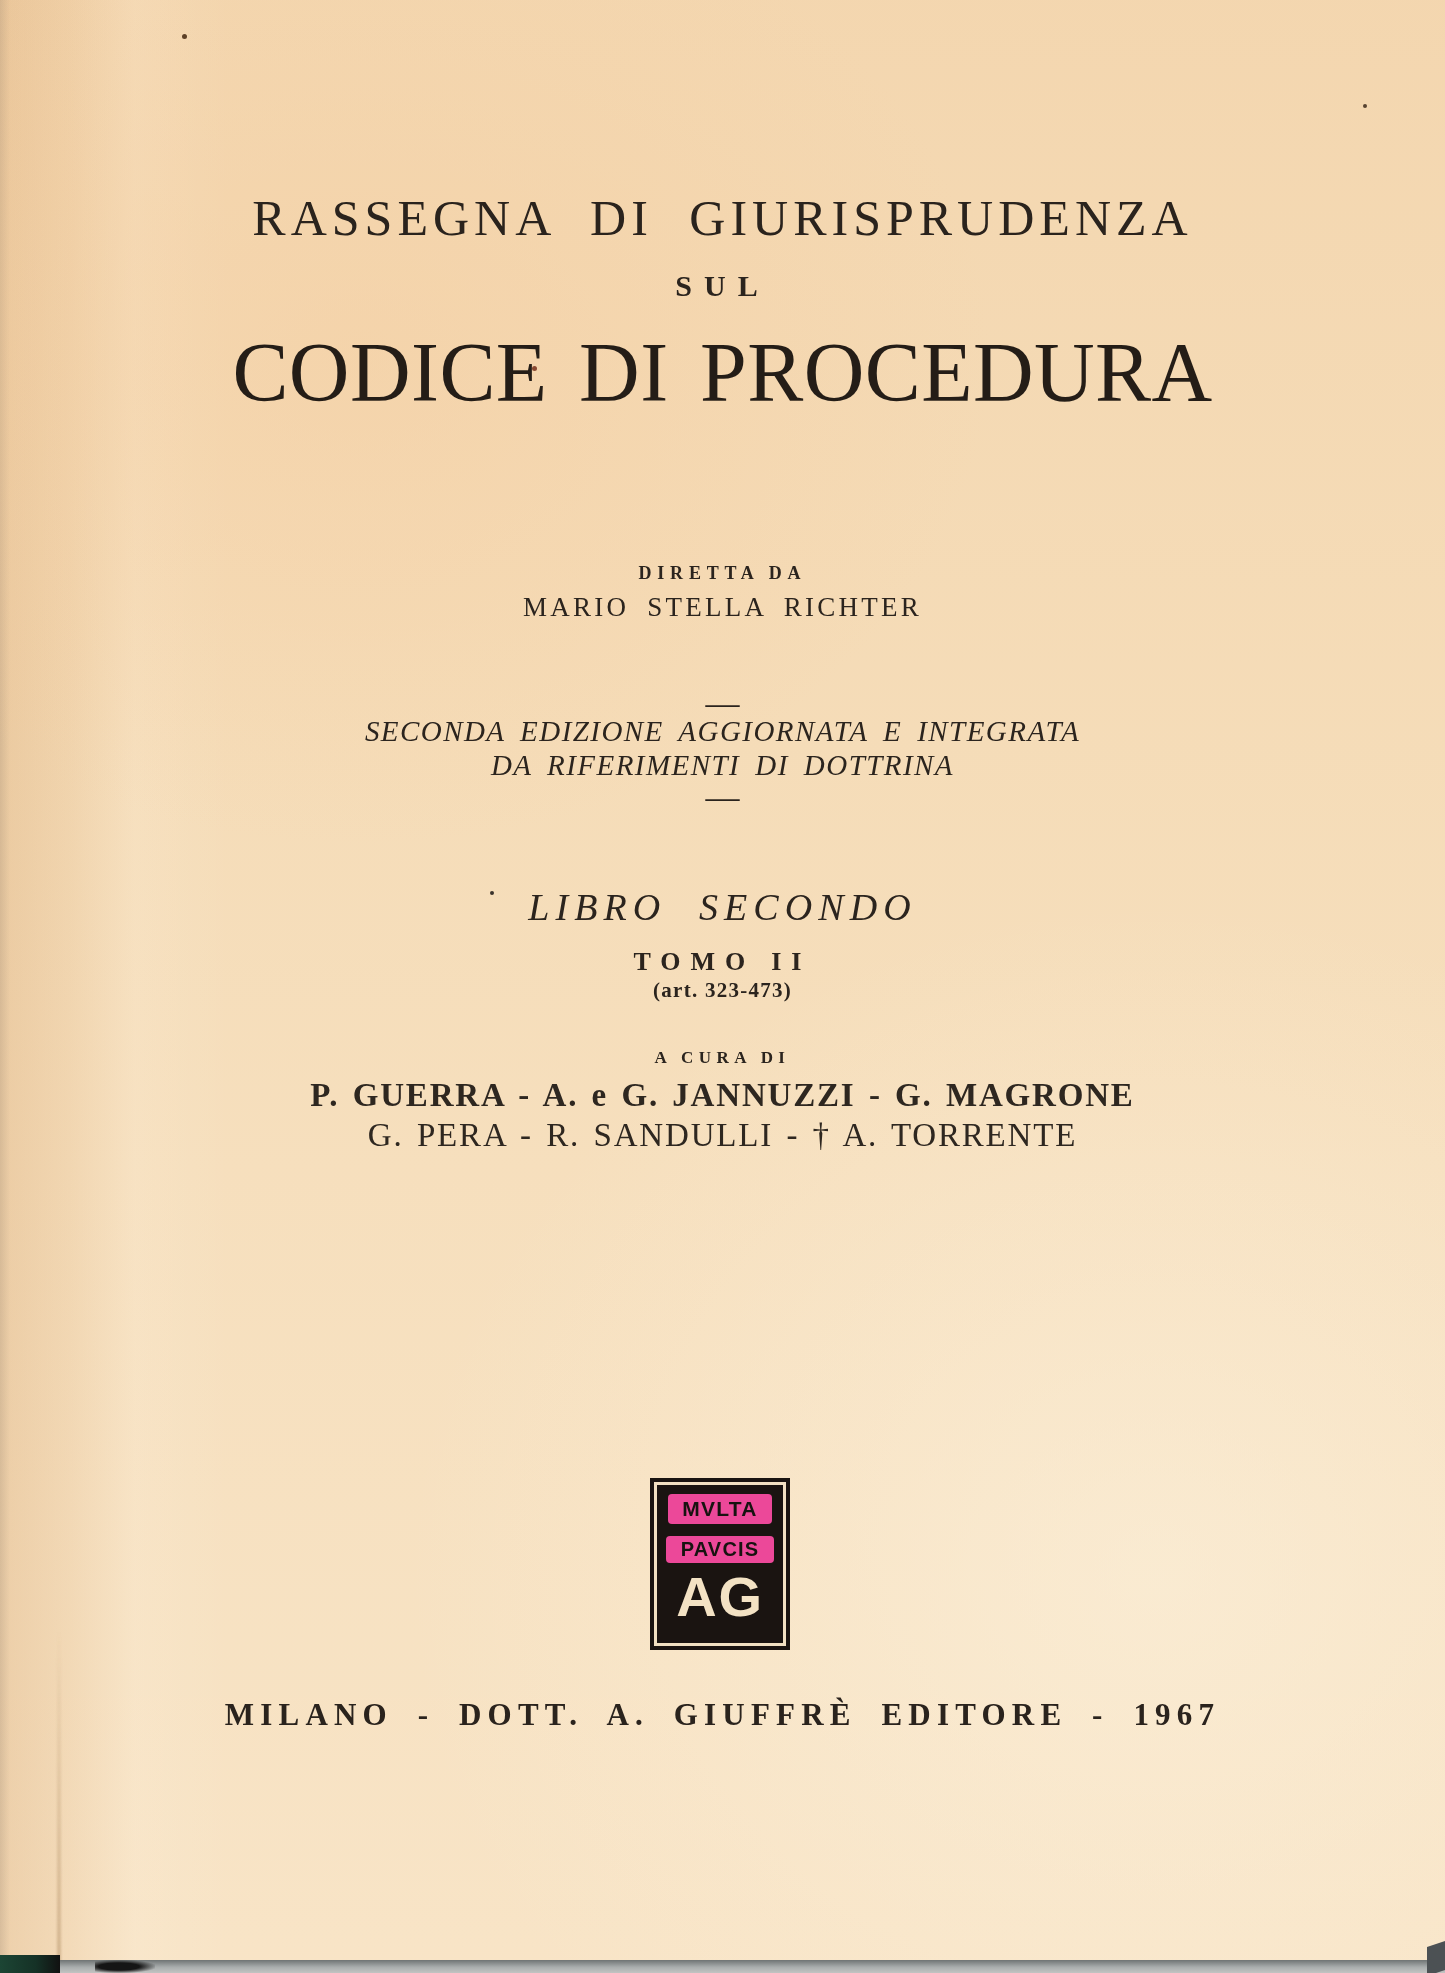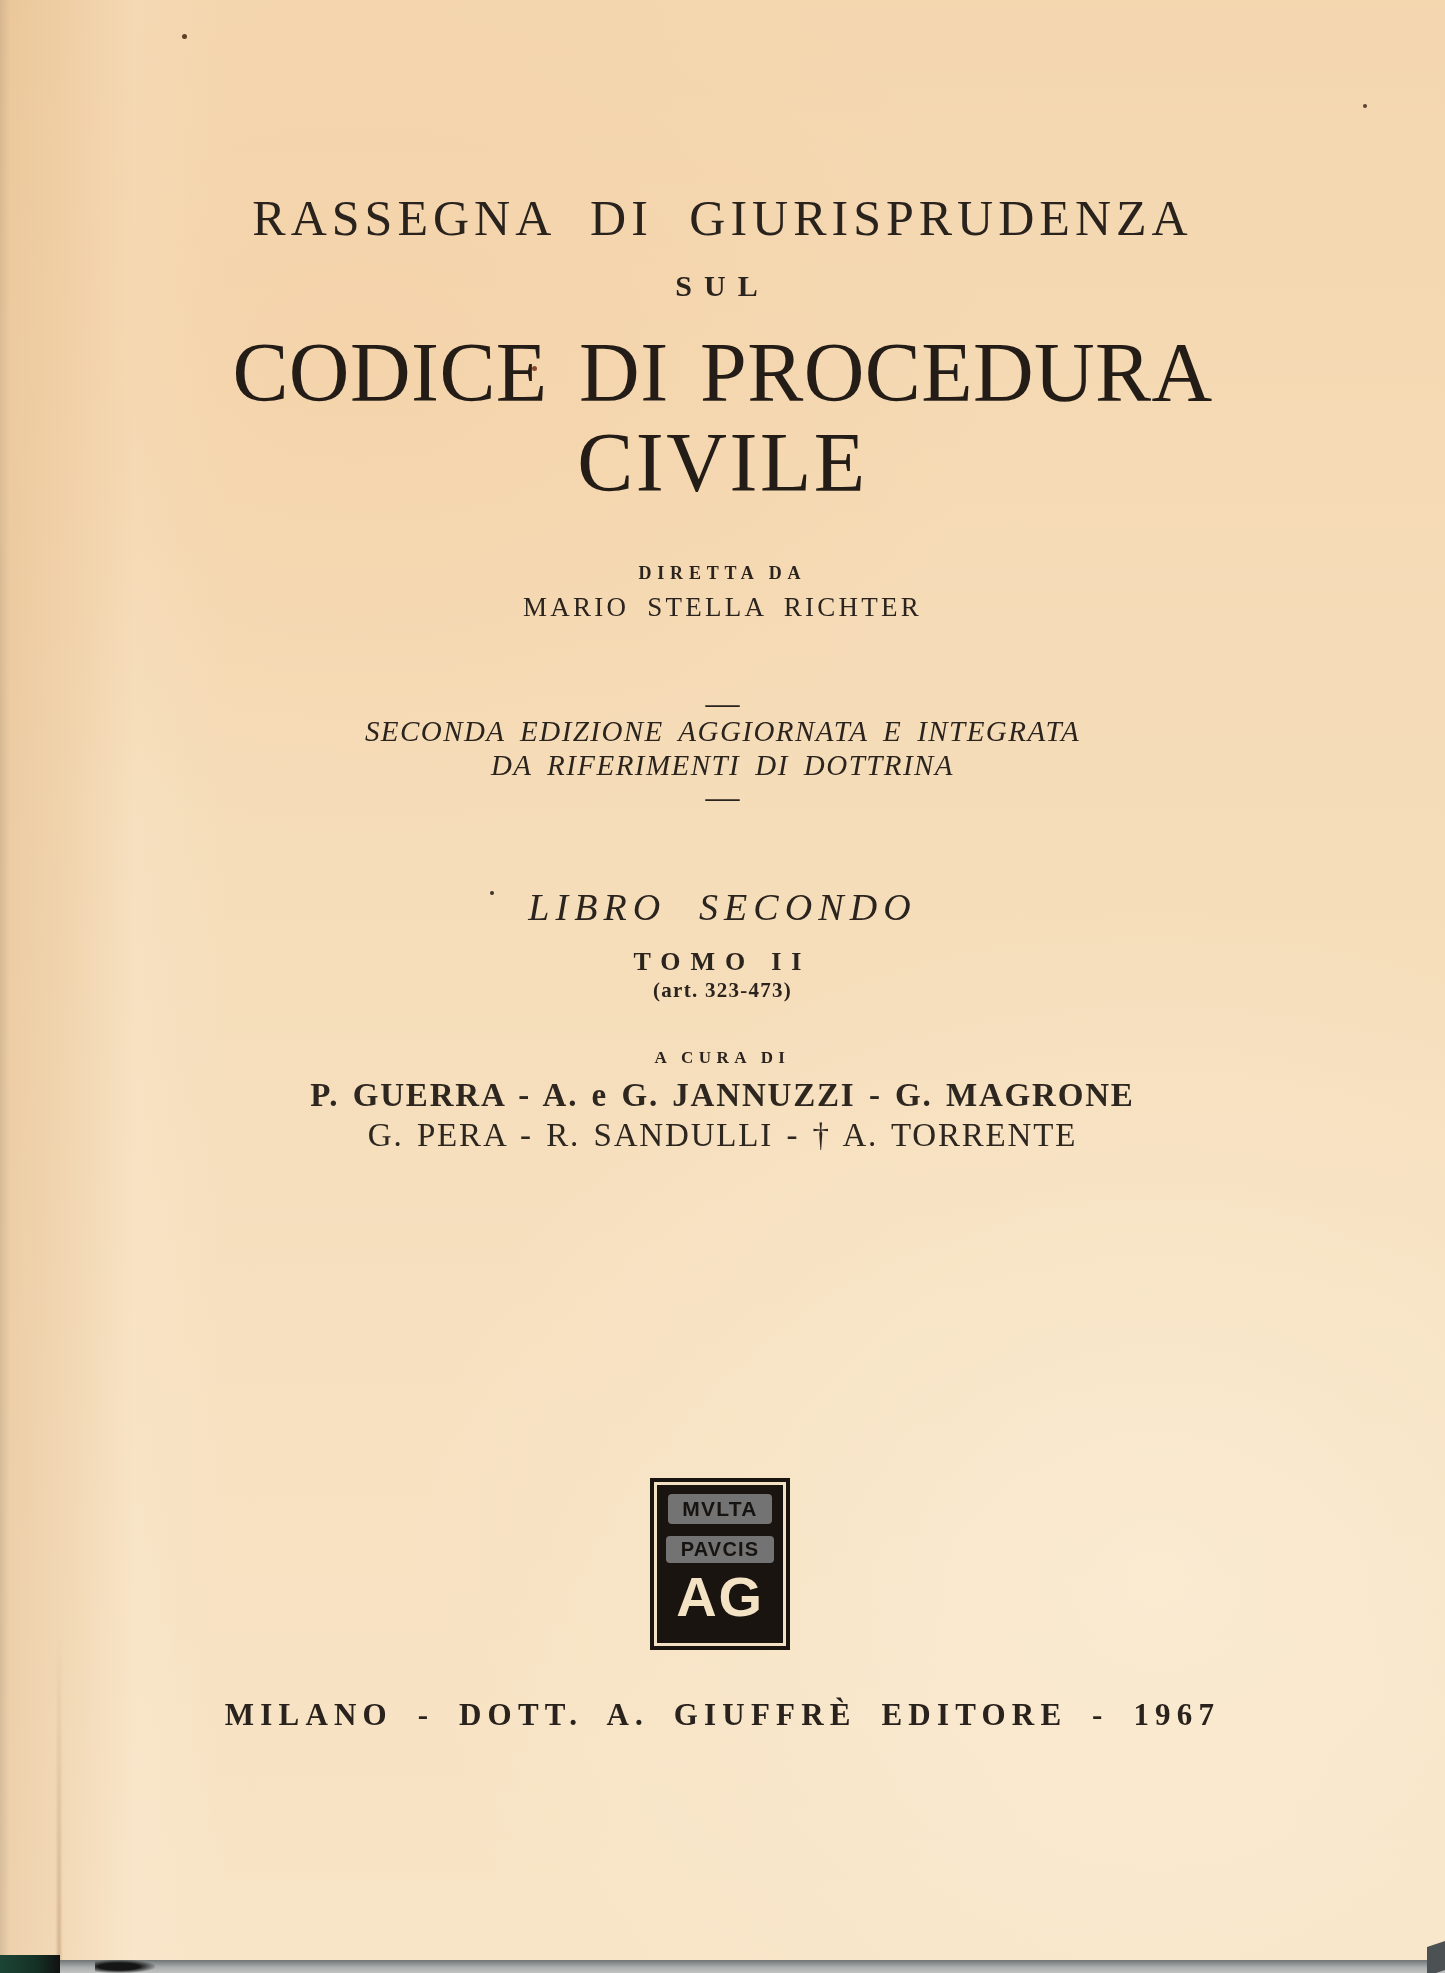--- a/index.html
+++ b/index.html
@@ -49,21 +49,21 @@
     border:4px solid #1a1411;background:#f2e0c2;padding:0;
     box-sizing:content-box;
   }
   .logo-inner{
     position:absolute;top:3px;left:3px;right:3px;bottom:3px;
     background:#1a1411;
     display:flex;flex-direction:column;align-items:center;
     font-family:"Liberation Sans", sans-serif;
   }
   .logo-box{
-    background:#737373;color:#171310;
+    background:#ec4899;color:#171310;
     border-radius:4px;
     font-weight:bold;letter-spacing:0.06em;
     display:flex;align-items:center;justify-content:center;
   }
   .logo-box.m1{margin-top:9px;width:104px;height:30px;font-size:21px;}
   .logo-box.m2{margin-top:12px;width:108px;height:27px;font-size:20px;}
   .logo-ag{
     color:#f3e2c4;font-weight:bold;font-size:56px;letter-spacing:0.03em;
     margin-top:6px;line-height:1;
   }
@@ -98,21 +98,20 @@
 </style>
 </head>
 <body>
 
 <div class="page">
 
   <div class="line series-title">RASSEGNA DI GIURISPRUDENZA</div>
   <div class="line sul">SUL</div>
 
   <div class="line main-title l1">CODICE DI PROCEDURA</div>
-  <div class="line main-title l2">CIVILE</div>
 
   <div class="line diretta">DIRETTA DA</div>
   <div class="line director">MARIO STELLA RICHTER</div>
 
   <div class="line dash d1">—</div>
   <div class="line edition l1">SECONDA EDIZIONE AGGIORNATA E INTEGRATA</div>
   <div class="line edition l2">DA RIFERIMENTI DI DOTTRINA</div>
   <div class="line dash d2">—</div>
 
   <div class="line libro">LIBRO SECONDO</div>

